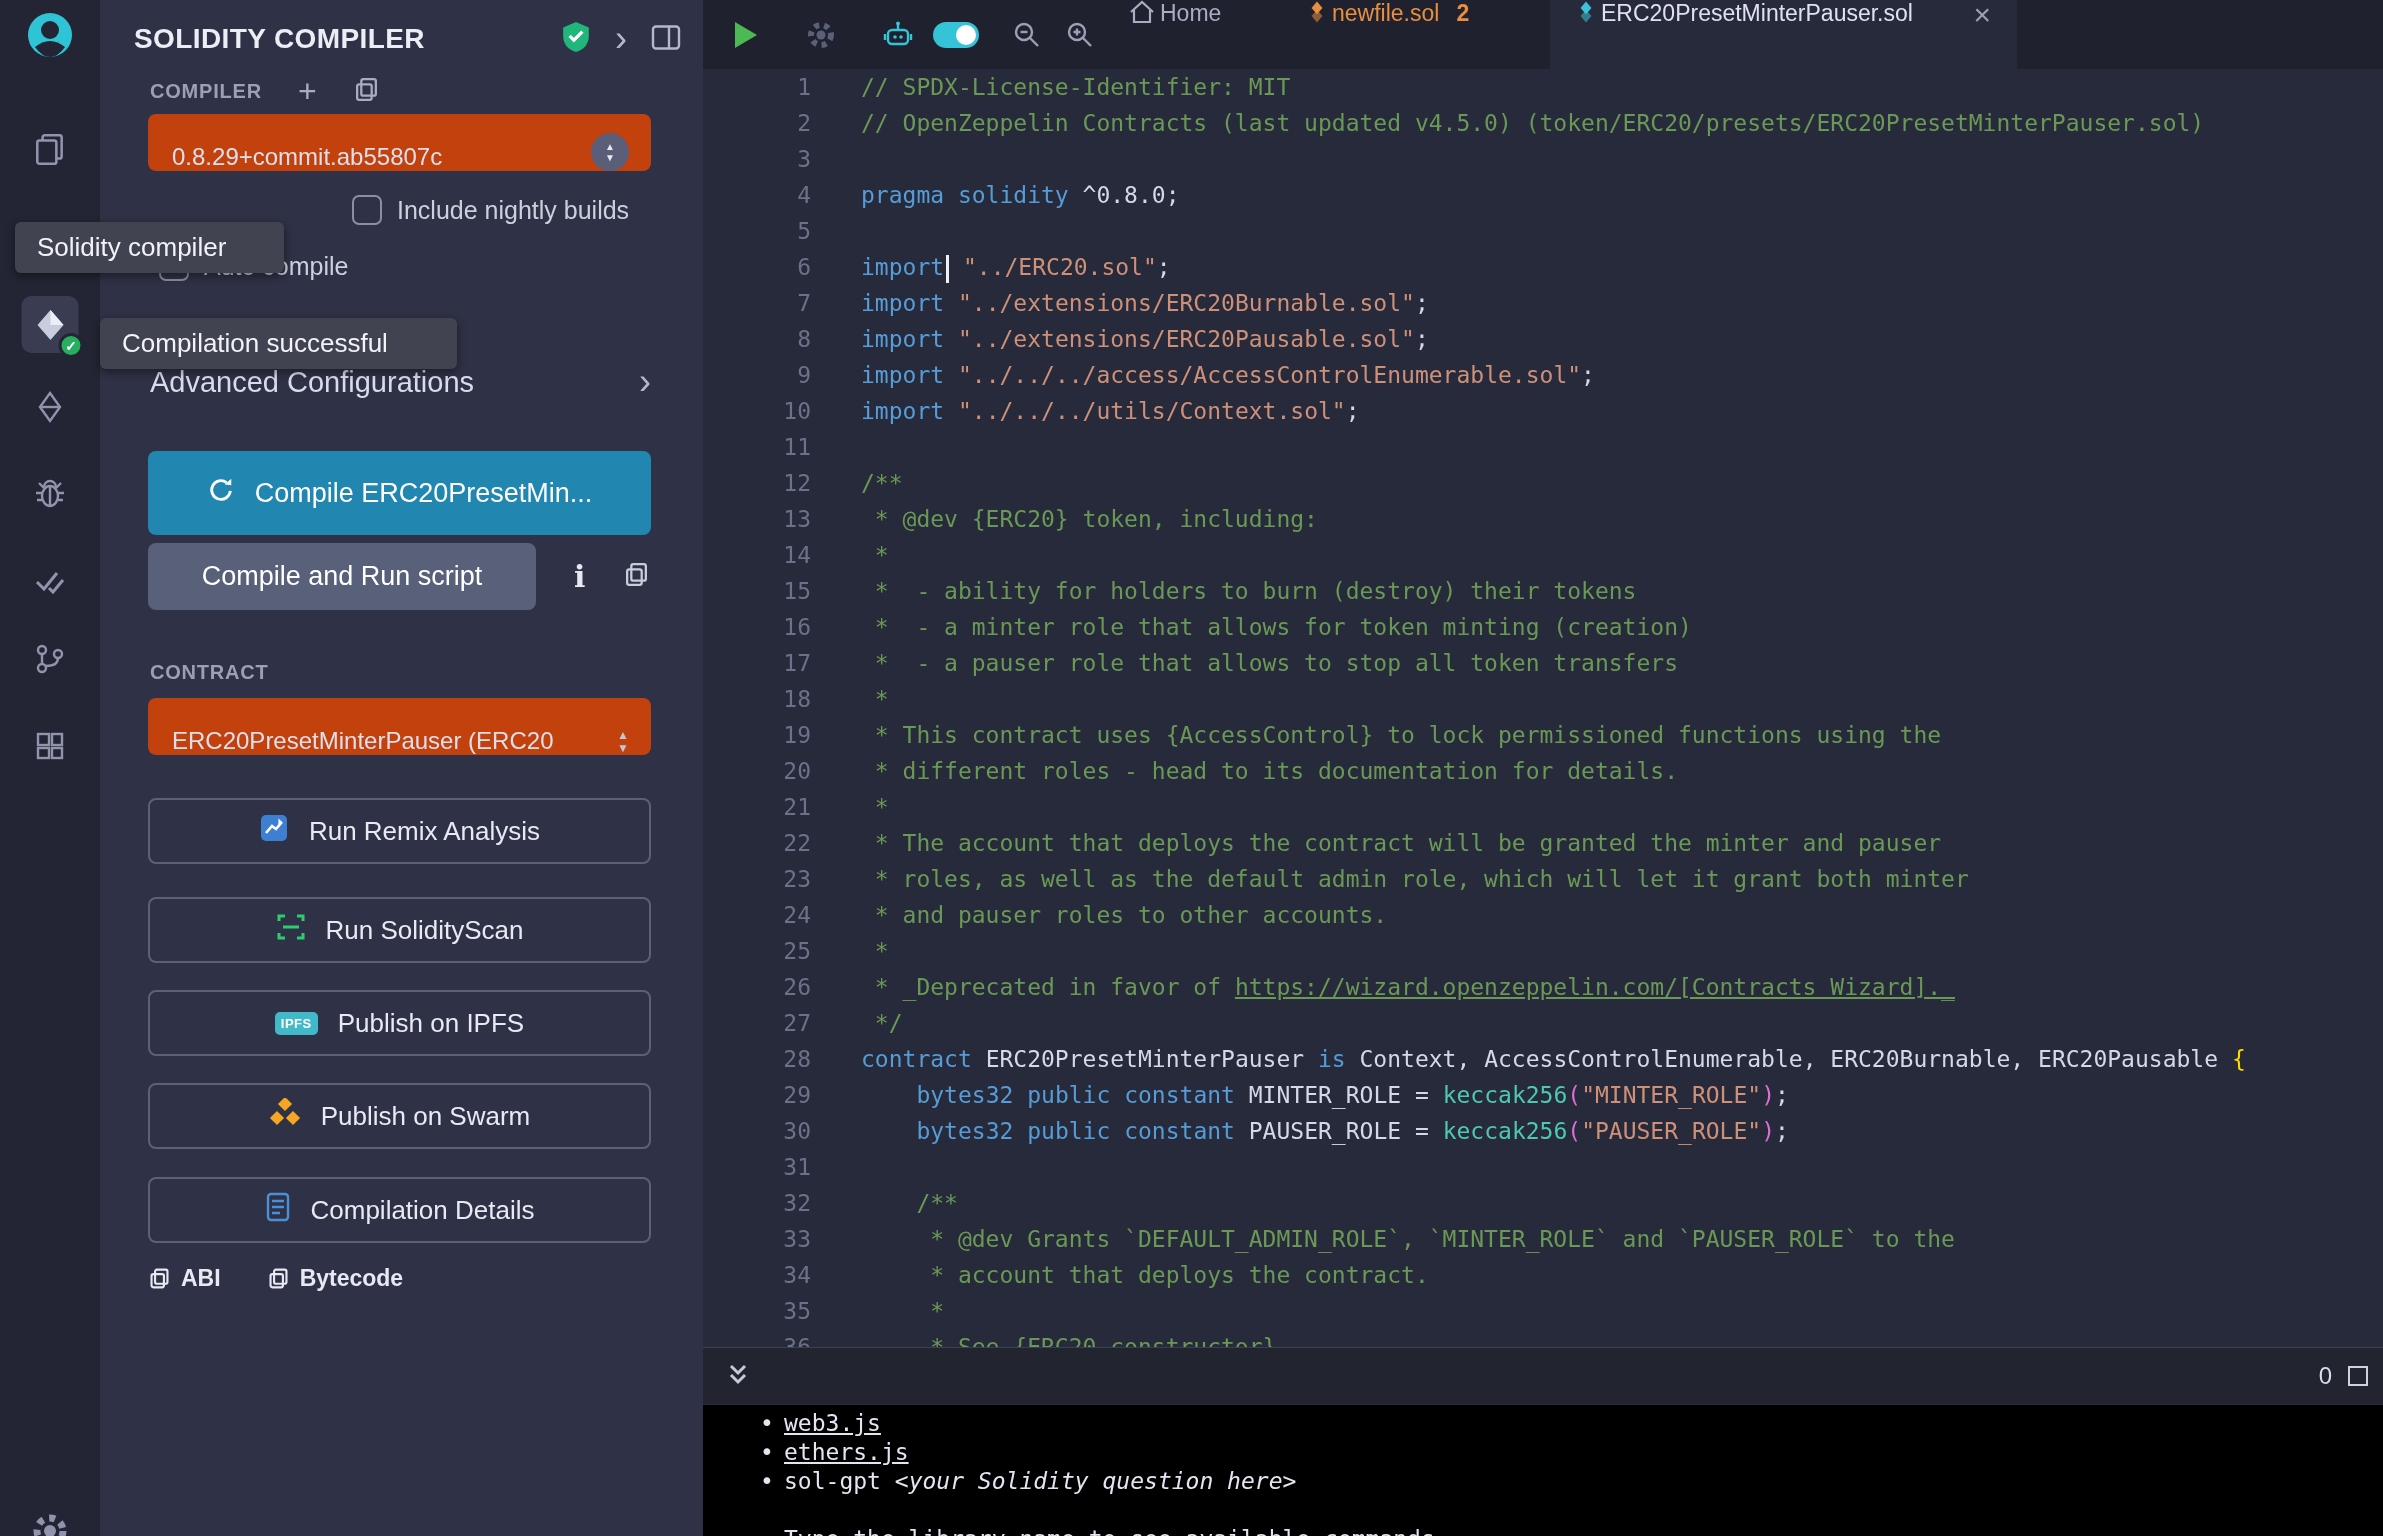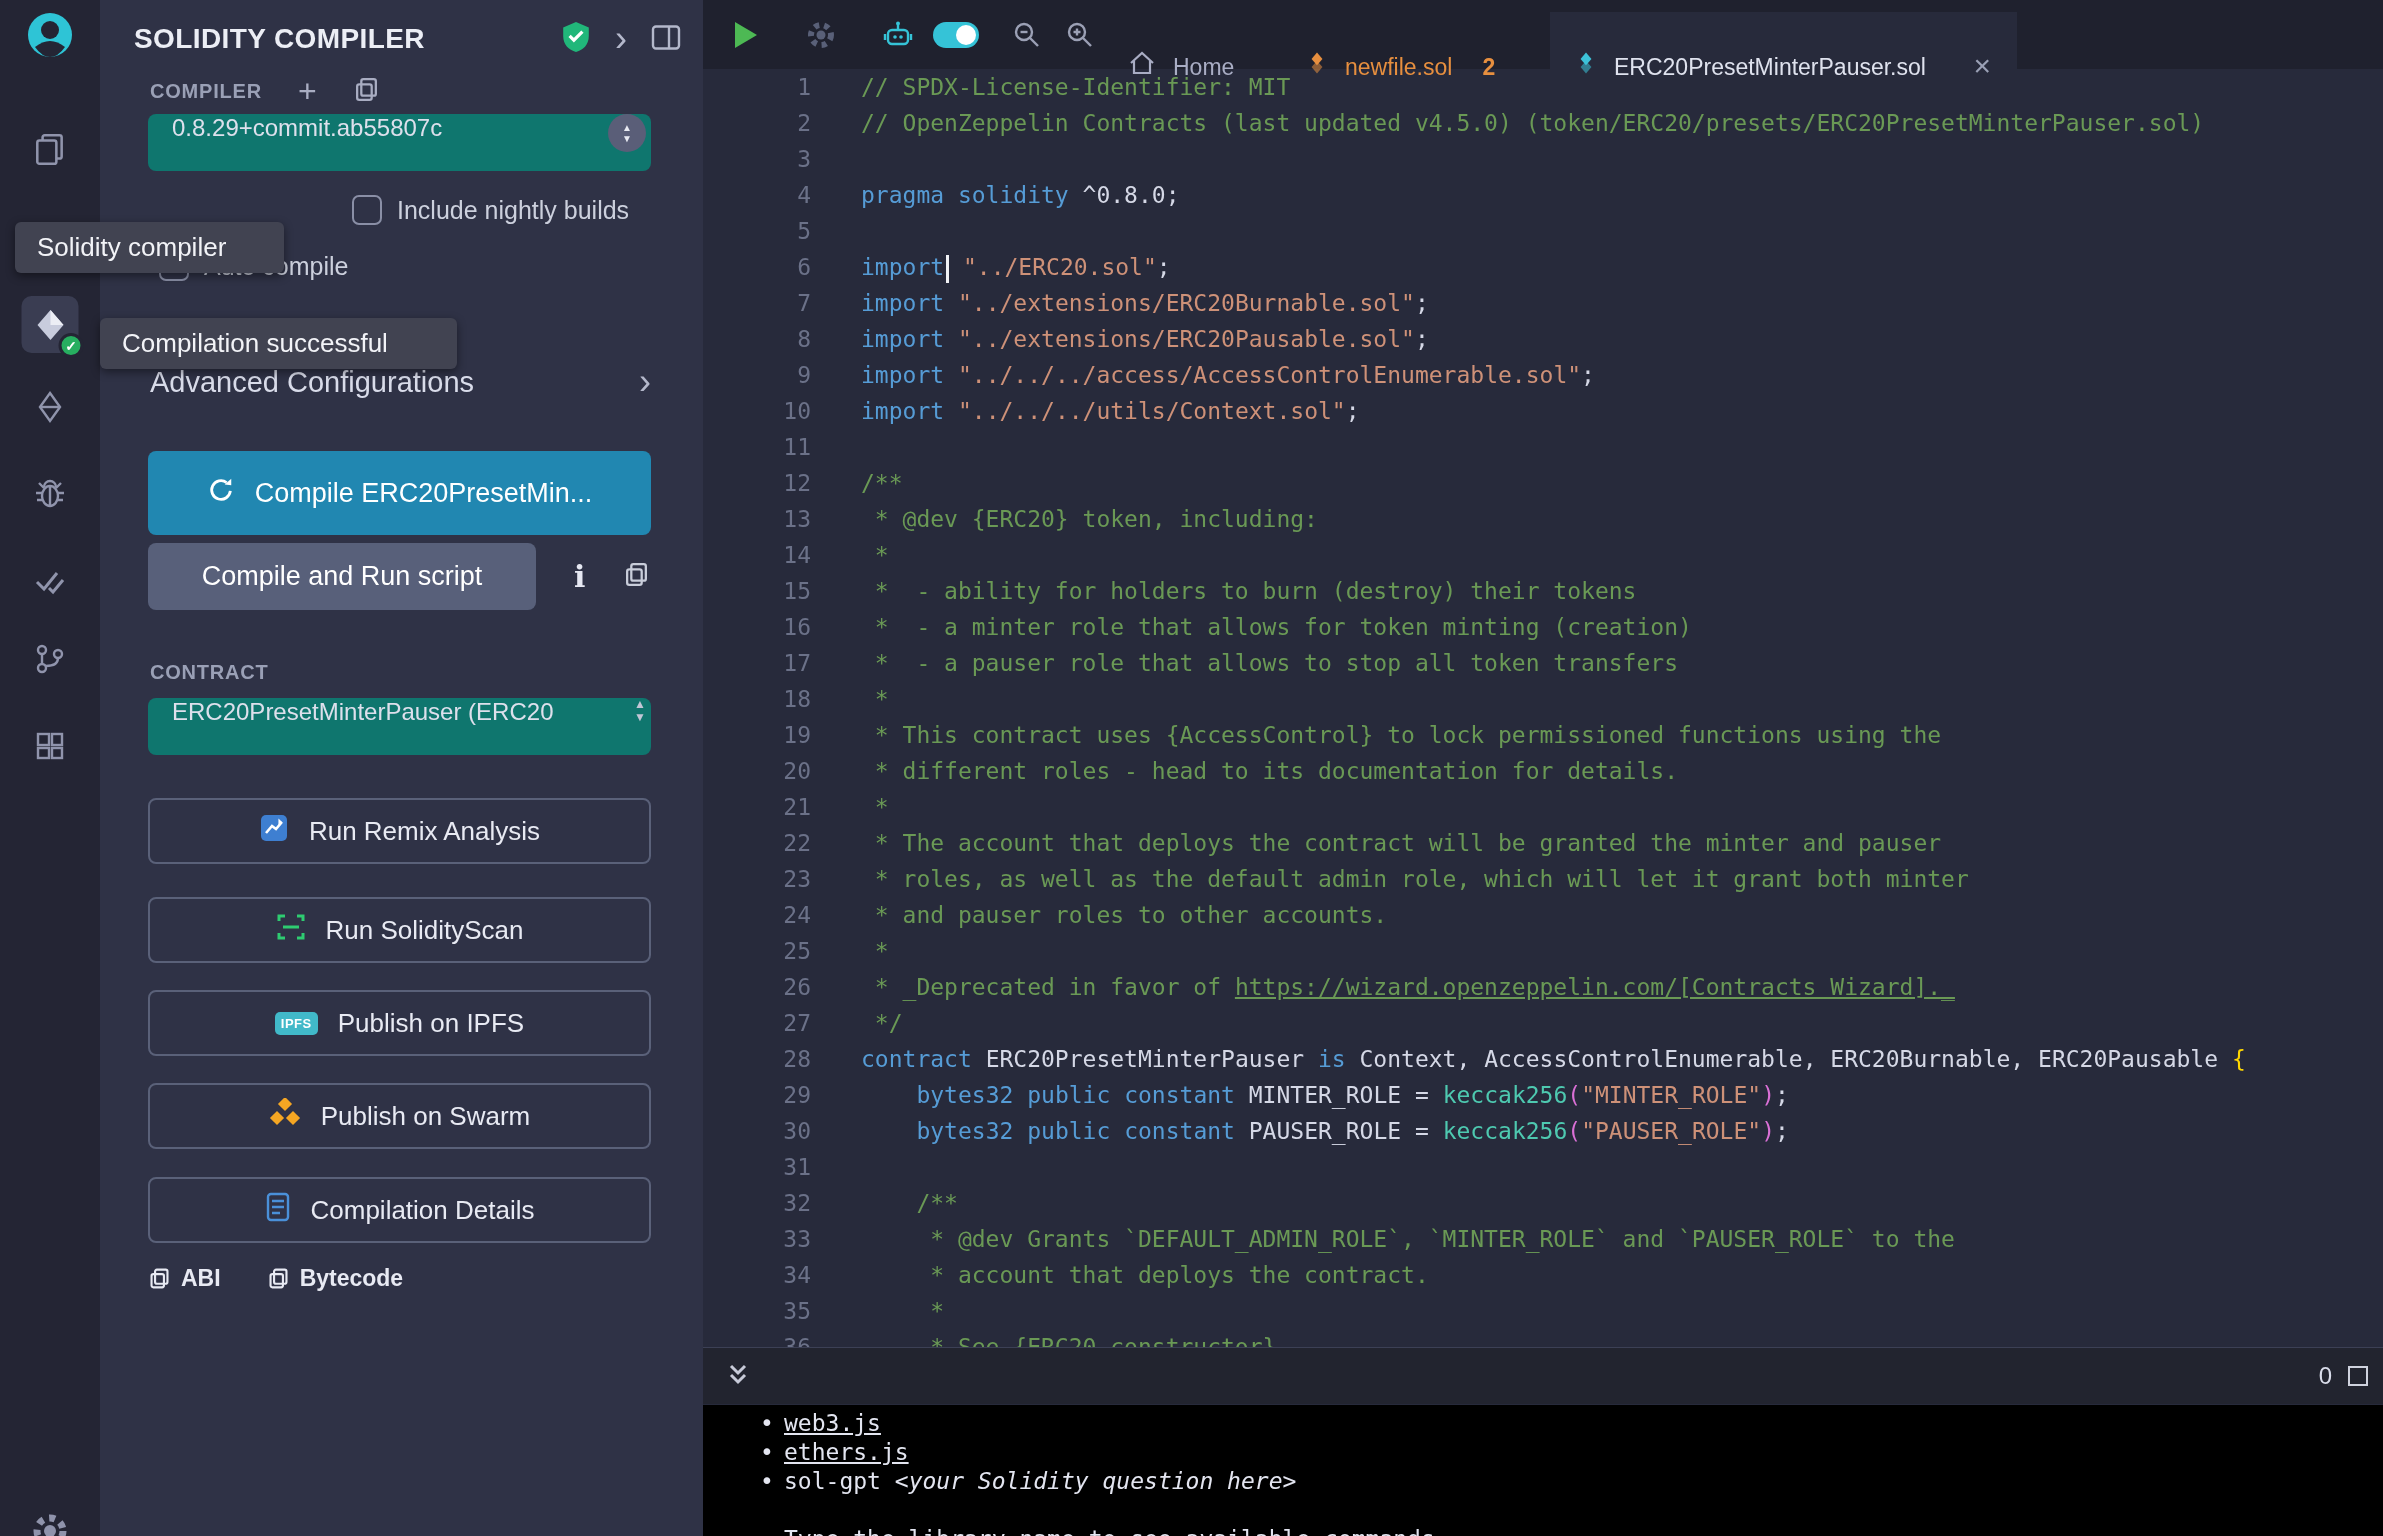--- a/index.html
+++ b/index.html
@@ -17,22 +17,22 @@
     background:#27ae60;border:3px solid #242534;color:#fff;font-size:14px;font-weight:bold;
     display:flex;align-items:center;justify-content:center}
 
   
   .panel{position:absolute;left:100px;top:0;width:603px;height:100%;background:#2f3246;z-index:4;color:#d9dcea}
   .p-header{position:absolute;left:34px;top:16px;right:22px;height:46px;display:flex;align-items:center;gap:24px}
   .panel-title{font-size:28px;font-weight:600;letter-spacing:0.4px;color:#eceef5;margin-right:auto}
   .chev{font-size:36px;color:#b4b8cb;line-height:1}
   .sec-label{font-size:20px;font-weight:600;letter-spacing:0.8px;color:#9aa0b6}
   .p-compiler-row{position:absolute;left:50px;top:75px;display:flex;align-items:center;gap:36px}
-  .p-select{position:absolute;background:#0f766e;border-radius:8px;display:flex;align-items:flex-start;
-    padding:0 5px 0 24px;font-size:24px;color:#dde0ec}
+  .p-select{position:absolute;background:#c2410c;border-radius:8px;display:flex;align-items:flex-end;
+    padding:0 22px 0 24px;font-size:24px;color:#dde0ec}
   .p-select .val{white-space:nowrap;overflow:hidden;flex:1}
   .circ{margin-left:12px;flex:none;width:38px;height:38px;border-radius:50%;background:#5a5e78;
     display:flex;flex-direction:column;align-items:center;justify-content:center;gap:1px;
     font-size:10px;color:#e8eaf2;line-height:1}
   .stackarrows{margin-left:12px;flex:none;display:flex;flex-direction:column;font-size:12px;color:#c2c6d6;line-height:1.1}
   .checkrow{position:absolute;display:flex;align-items:center}
   .cb{width:30px;height:30px;border:2px solid #8a8fa6;border-radius:7px;background:transparent;flex:none}
   .cb-label{margin-left:15px;font-size:25px;color:#ccd0dd;white-space:nowrap}
   .p-advanced{position:absolute;left:50px;top:364px;width:501px;display:flex;justify-content:space-between;
     align-items:center;font-size:29px;color:#d9dcea}
@@ -54,21 +54,21 @@
   
   .tooltip{position:absolute;z-index:50;height:51px;background:#414351;border-radius:6px;
     display:flex;align-items:center;padding:0 22px;font-size:26px;color:#f2f3f7;
     box-shadow:0 3px 10px rgba(0,0,0,.45);white-space:nowrap}
 
   
   .tabbar{position:absolute;left:703px;top:0;right:0;height:69px;background:#1f212e;z-index:3}
   .tb{position:absolute;display:flex;align-items:center;justify-content:center}
   .toggle{width:46px;height:26px;background:#35c3d7;border-radius:13px;position:relative}
   .toggle .knob{position:absolute;right:3px;top:3px;width:20px;height:20px;border-radius:50%;background:#fff}
-  .tab{position:absolute;top:12px;height:69px;display:flex;align-items:flex-end;gap:18px;font-size:23px}
+  .tab{position:absolute;top:0;height:69px;display:flex;align-items:flex-start;gap:5px;font-size:23px}
   .tab-home{left:416px;padding:0 10px;color:#a9adc4}
   .tab-newfile{left:594px;padding:0 10px;color:#e78f3f}
   .tab-active{left:847px;width:467px;background:#272a3b;color:#dfe2ee;padding:0 26px}
   .tab-badge{margin-left:12px;font-weight:bold}
   .close-x{margin-left:auto;font-size:30px;color:#9aa0b5;line-height:1}
 
   
   .editor{position:absolute;left:703px;top:69px;right:0;height:1278px;background:#272a3b;
     display:flex;overflow:hidden;font-family:"DejaVu Sans Mono",monospace;font-size:23px}
   .gutter{width:134px;flex:none;text-align:right;padding-right:26px;color:#6b7188}

